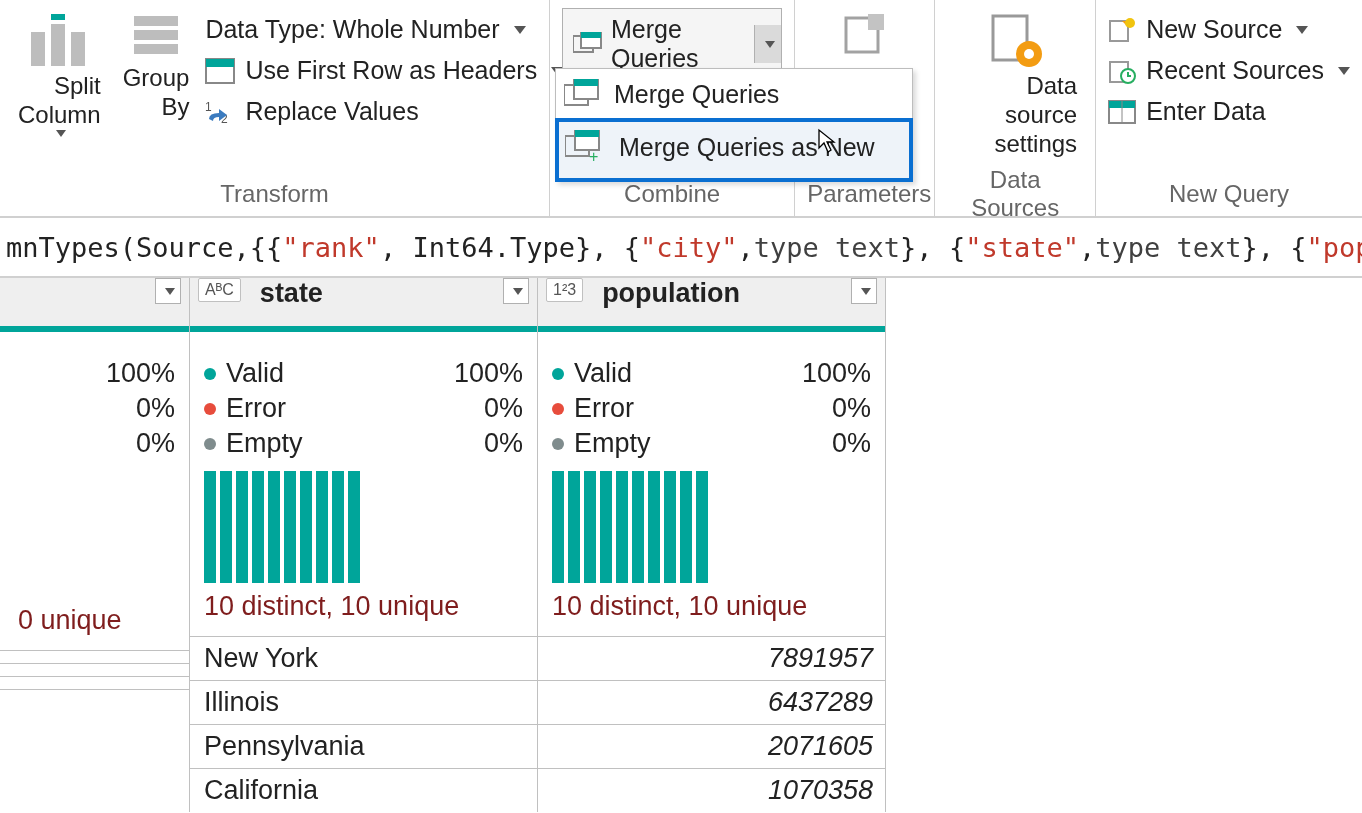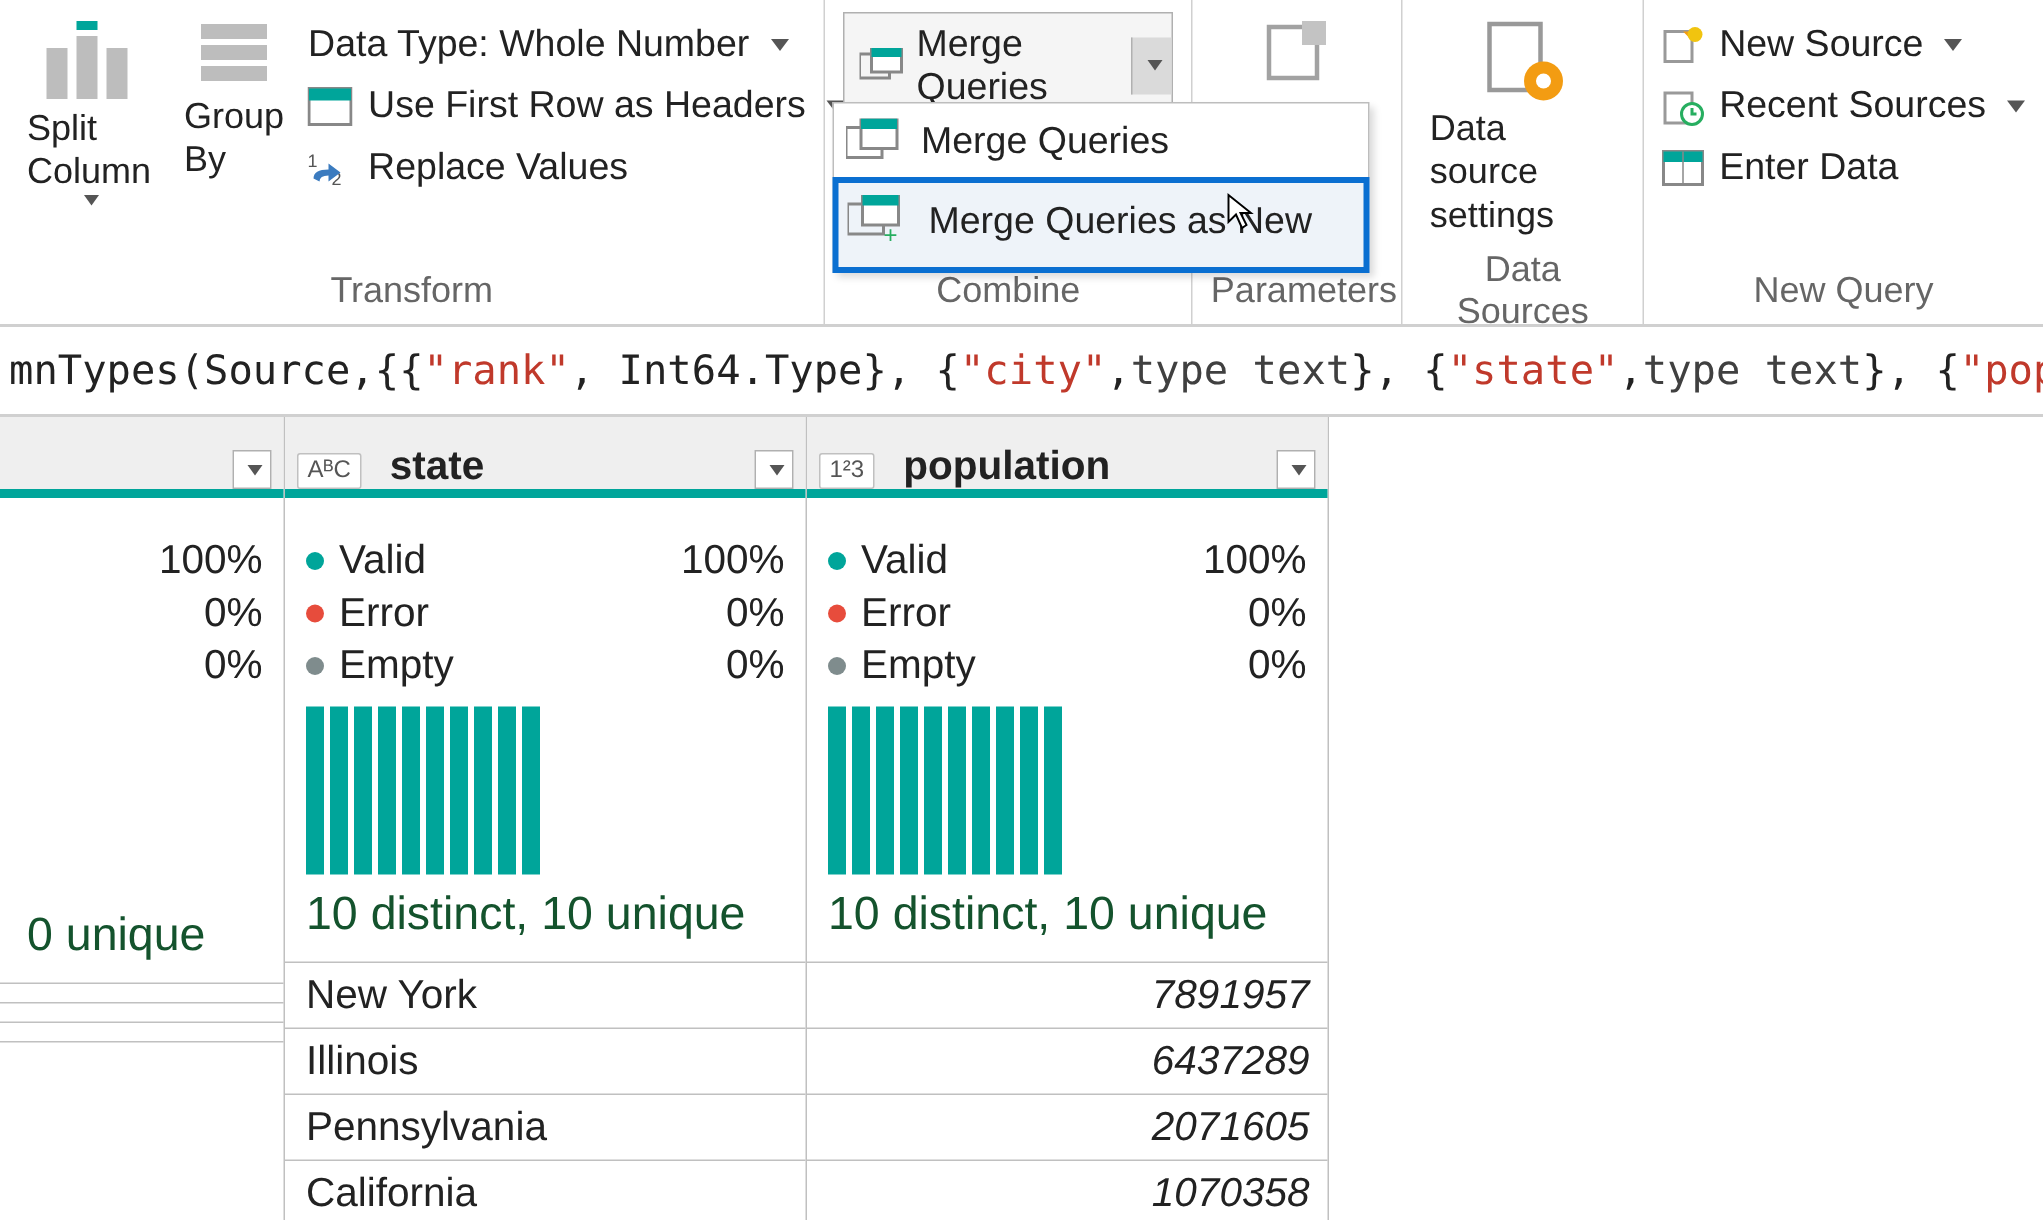--- a/index.html
+++ b/index.html
@@ -1,52 +1,52 @@
 <!DOCTYPE html>
 <html><head>
 <meta charset="utf-8">
 <style>
   html,body{margin:0;padding:0;font-family:"Segoe UI",Arial,sans-serif;background:#fff;color:#222;font-size:16px;overflow:hidden}
   *{box-sizing:border-box}
   .ribbon{display:flex;height:218px;border-bottom:2px solid #d0d0d0;position:relative}
   .group{display:flex;flex-direction:column;justify-content:space-between;border-right:1px solid #d0d0d0;padding:8px 12px 6px 12px}
   .group-label{text-align:center;font-size:24px;color:#666;padding:4px 0 2px 0}
   .big-btn{display:flex;flex-direction:column;align-items:center;justify-content:flex-start;padding:4px 6px;cursor:default}
-  .big-btn .lbl{font-size:24px;text-align:left;line-height:1.2;margin-top:4px}
+  .big-btn .lbl{font-size:24px;text-align:right;line-height:1.2;margin-top:4px}
   .stack{display:flex;flex-direction:column;gap:6px}
   .small-btn{display:flex;align-items:center;gap:10px;font-size:25px;white-space:nowrap;padding:3px 0}
   .caret{display:inline-block;width:0;height:0;border-left:6px solid transparent;border-right:6px solid transparent;border-top:8px solid #555;margin-left:4px;vertical-align:middle}
   .caret-sm{border-left:5px solid transparent;border-right:5px solid transparent;border-top:7px solid #555}
   .icon-box{display:inline-flex;align-items:center;justify-content:center}
   .merge-dropdown{position:absolute;left:555px;top:68px;width:358px;background:#fff;border:1px solid #bdbdbd;box-shadow:3px 3px 5px rgba(0,0,0,.15);z-index:20}
   .merge-dropdown .item{display:flex;align-items:center;gap:14px;font-size:25px;padding:10px 16px 10px 8px}
   .merge-dropdown .item.hl{border:4px solid #0a6fd1;background:#eef3f9;margin:-1px;padding:8px 14px 14px 6px;position:relative}
   .split-button{display:flex;align-items:center;border:1px solid #b0b0b0;background:#f5f5f5}
   .split-button .main{display:flex;align-items:center;gap:8px;font-size:25px;padding:6px 10px}
   .split-button .arrow{background:#dadada;border-left:1px solid #b0b0b0;padding:10px 6px}
   .group.combine{position:relative}
   
   .formula{height:60px;border-bottom:2px solid #d0d0d0;display:flex;align-items:center;padding:0 6px;font-family:Consolas,monospace;font-size:27px;color:#222;white-space:nowrap;overflow:hidden}
   .formula .kw{color:#404040}
   .formula .str{color:#c0392b}
   
   .grid{display:flex}
   .col{border-right:1px solid #c0c0c0}
-  .col-header{height:54px;background:#efefef;border-bottom:6px solid #00a59a;display:flex;align-items:flex-end;justify-content:space-between;padding:0 8px;position:relative}
+  .col-header{height:54px;background:#efefef;border-bottom:6px solid #00a59a;display:flex;align-items:flex-start;justify-content:space-between;padding:0 8px;position:relative}
   .type-icon{font-size:16px;color:#555;padding:2px 6px;border:1px solid #c0c0c0;background:#fff;border-radius:2px}
   .col-name{font-size:27px;font-weight:600;flex:1;padding-left:19px}
   .filter-btn{width:26px;height:26px;border:1px solid #b0b0b0;background:#fff;display:flex;align-items:center;justify-content:center}
   .profile{padding:24px 14px 6px 14px}
   .profile .row{display:flex;justify-content:space-between;align-items:center;font-size:27px;padding:2px 0}
   .dot{width:12px;height:12px;border-radius:50%;display:inline-block;margin-right:10px}
   .dot.v{background:#00a59a}.dot.e{background:#e74c3c}.dot.m{background:#7f8c8d}
   .profile .label{display:flex;align-items:center}
   .histogram{display:flex;gap:4px;height:126px;align-items:flex-end;padding:10px 0 4px 0}
   .histogram .bar{width:12px;background:#00a59a;height:100%}
-  .distinct{font-size:31px;color:#14532d;padding:4px 0 8px 0}
+  .distinct{font-size:27px;color:#7f1d1d;padding:4px 0 8px 0}
   .data-row{border-top:1px solid #c0c0c0;font-size:27px;padding:6px 14px}
   .data-row.num{text-align:right;font-style:italic;padding-right:12px}
   
   .col.first .col-header{justify-content:flex-end}
   .col.first .profile .row{justify-content:flex-end}
   .col.first .distinct{text-align:left;padding-left:4px}
   
   svg .teal{fill:#00a59a}
   svg .orange{fill:#f39c12}
   svg .lg{fill:#bdbdbd}

